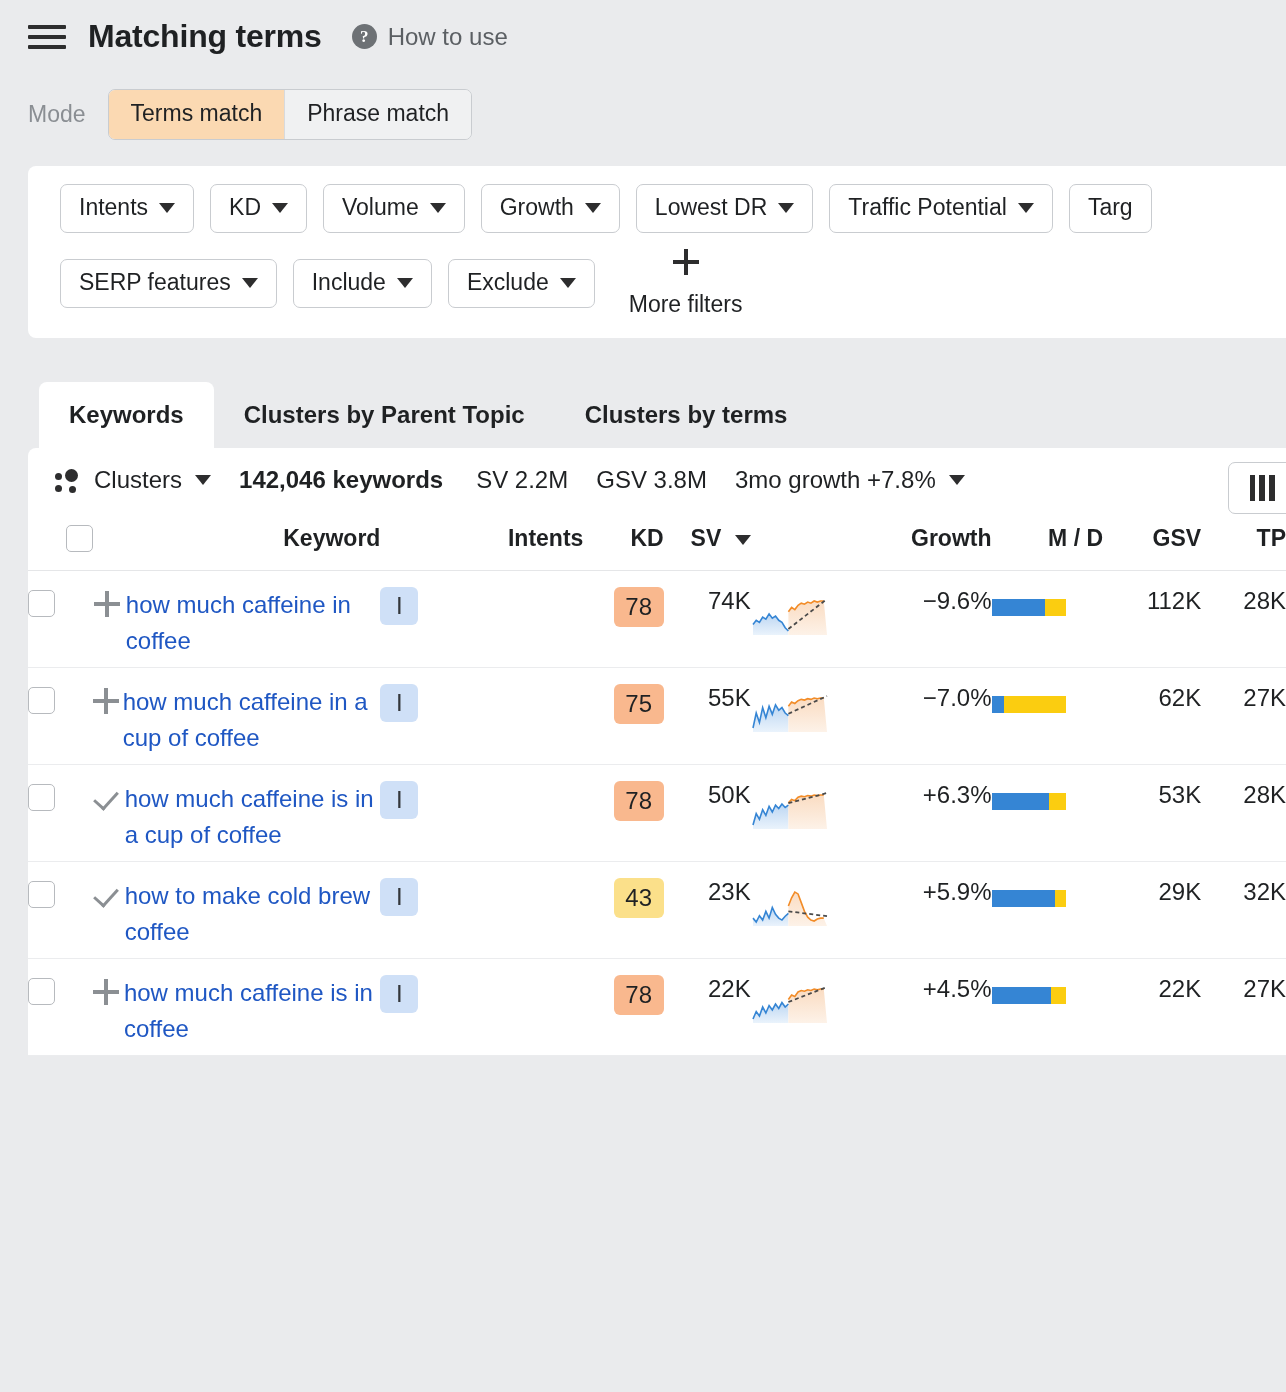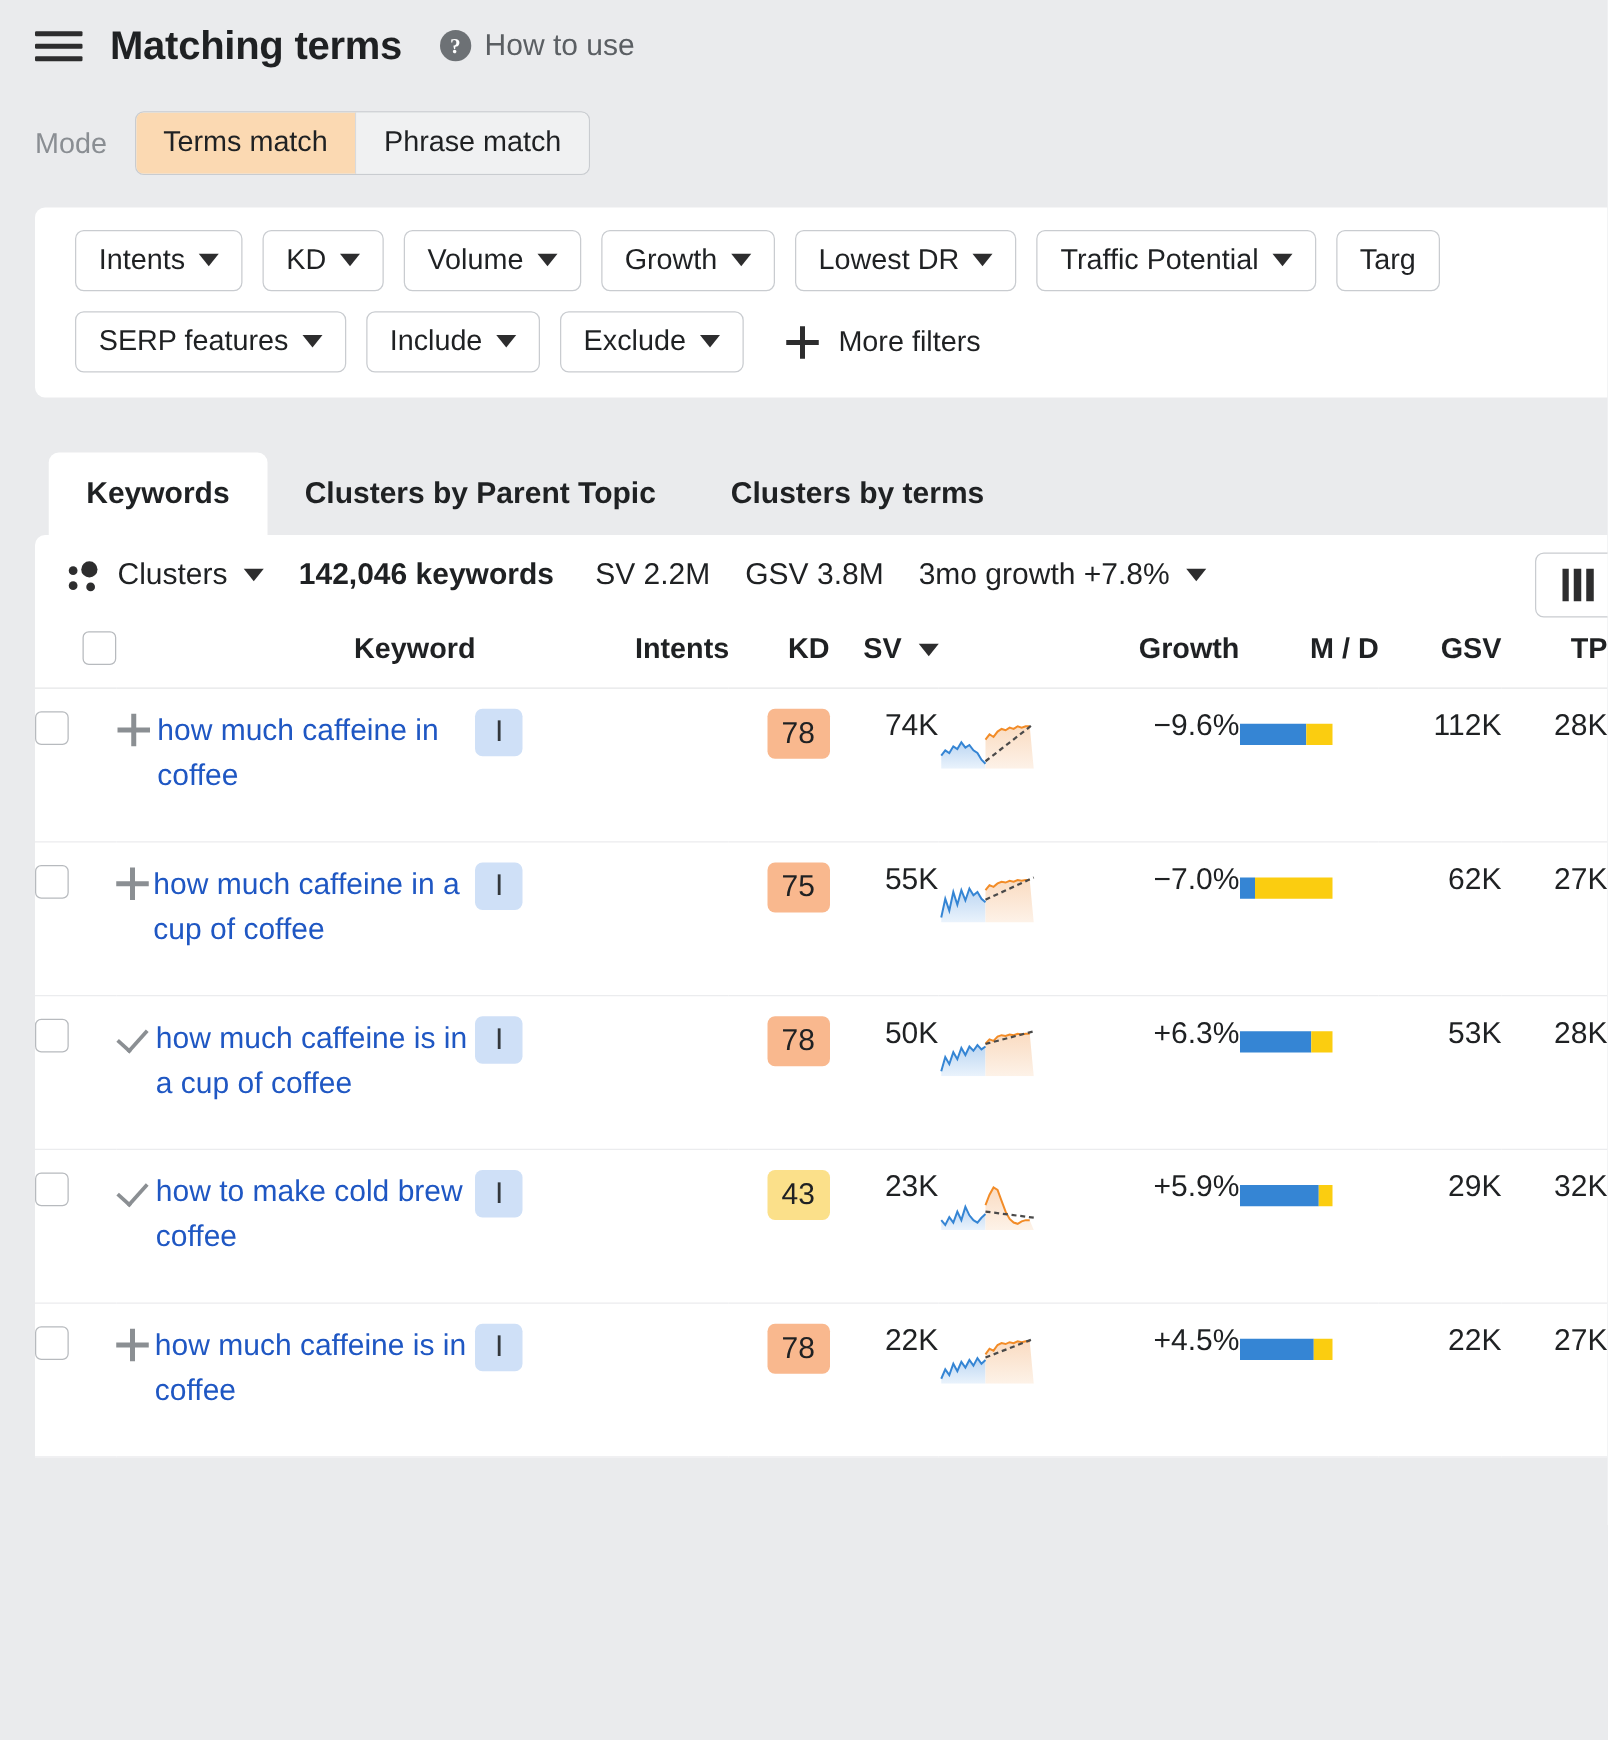--- a/index.html
+++ b/index.html
@@ -41,21 +41,21 @@
   }
   .filter-line { display: flex; align-items: center; gap: 16px; flex-wrap: nowrap; }
   .filter-line + .filter-line { margin-top: 16px; }
   .chip { display: inline-flex; align-items: center; gap: 11px;
           border: 1px solid #c9ccd0; border-radius: 7px; background: #fff;
           padding: 9px 18px 11px; font-size: 23px; color: #1f2123;
           cursor: pointer; white-space: nowrap; }
   .caret { width: 0; height: 0; border-left: 8px solid transparent;
            border-right: 8px solid transparent; border-top: 10px solid #2d2d2e; }
   .more-filters { display: inline-flex; align-items: center; gap: 16px; margin-left: 18px;
-                  font-size: 23px; color: #1f2123; cursor: pointer; white-space: nowrap; }
+                  font-size: 23px; color: #1f2123; cursor: pointer; white-space: nowrap; flex-direction: column; }
   .plus-glyph { position: relative; width: 26px; height: 26px; }
   .plus-glyph::before, .plus-glyph::after { content: ""; position: absolute; background: #2d2d2e; }
   .plus-glyph::before { left: 0; top: 11px; width: 26px; height: 4px; }
   .plus-glyph::after { top: 0; left: 11px; height: 26px; width: 4px; }
 
   
   .card { background: #fff; margin: 0 28px 0 28px; width: 1258px;
           border-radius: 8px 0 0 0; }
   .tabstrip { display: flex; align-items: flex-end; margin: 44px 28px 0 28px;
               width: 1258px; height: 66px; padding-left: 11px; }
@@ -83,21 +83,21 @@
               cursor: pointer; }
   .cols-icon { width: 30px; height: 26px; display: flex; gap: 4px; }
   .cols-icon b { display: block; width: 6px; height: 26px; background: #2d2d2e; }
   .cols-icon b:first-child { width: 5px; }
 
   
   table.kw { width: 100%; border-collapse: collapse; table-layout: fixed; }
   table.kw th { font-size: 23px; font-weight: bold; color: #1f2123;
                 padding: 14px 0 18px; text-align: right; vertical-align: middle; }
   table.kw thead tr { border-bottom: 1px solid #e5e6e8; }
-  table.kw td { padding: 16px 0 34px; vertical-align: top; font-size: 24px; color: #1f2123; }
+  table.kw td { padding: 16px 0 8px; vertical-align: top; font-size: 24px; color: #1f2123; }
   table.kw tbody tr { border-bottom: 1px solid #ebecee; }
 
   .col-chk   { width: 58px; }
   .col-kw    { width: 258px; }
   .col-int   { width: 182px; }
   .col-kd    { width: 72px; }
   .col-sv    { width: 78px; }
   .col-spark { width: 98px; }
   .col-growth{ width: 118px; }
   .col-md    { width: 100px; }

